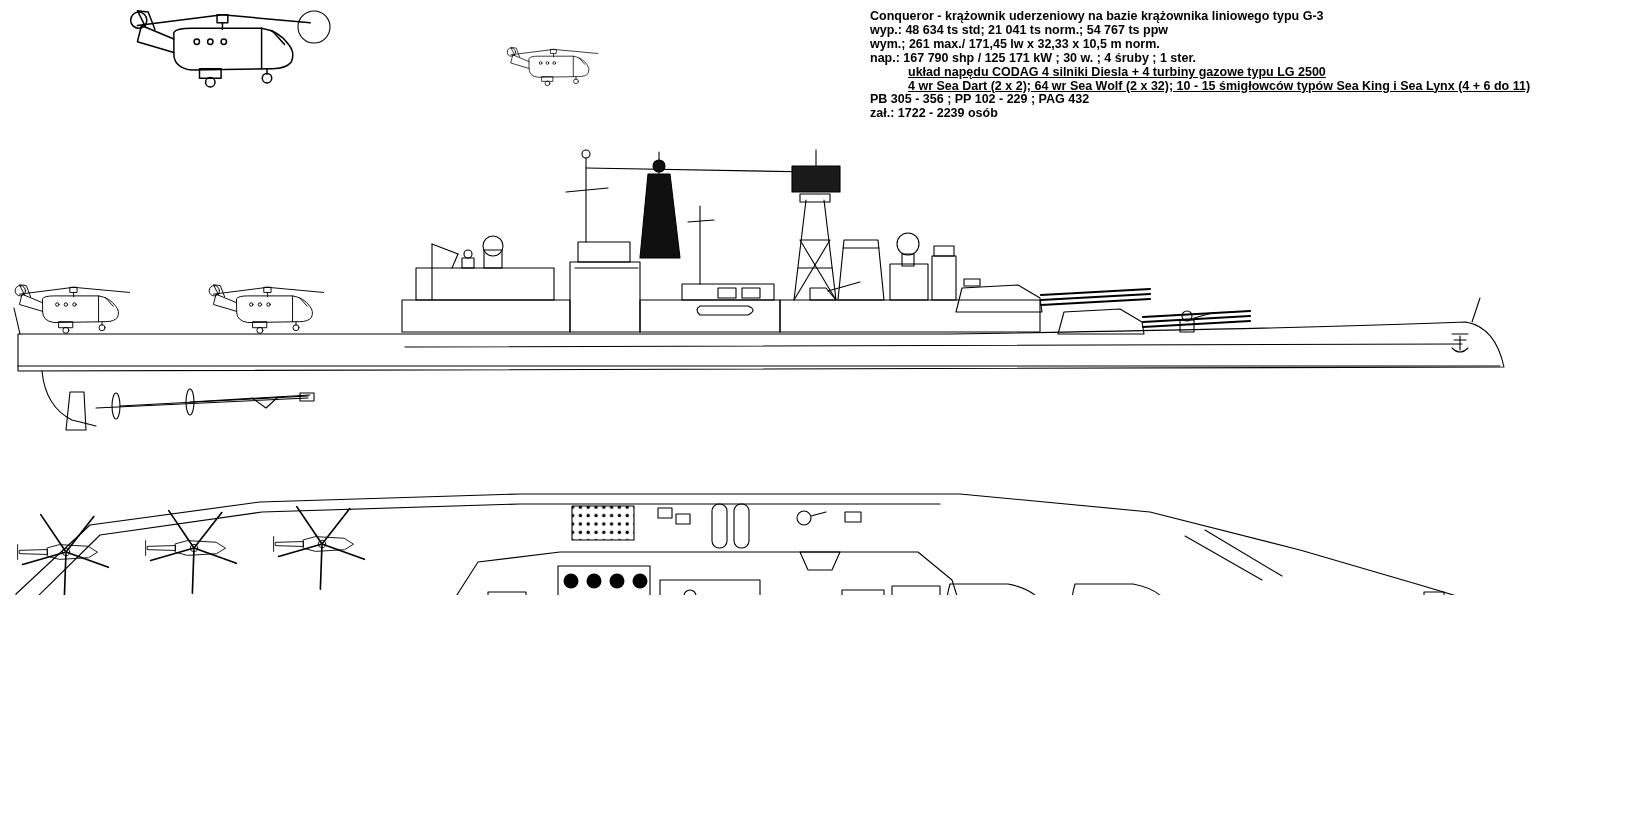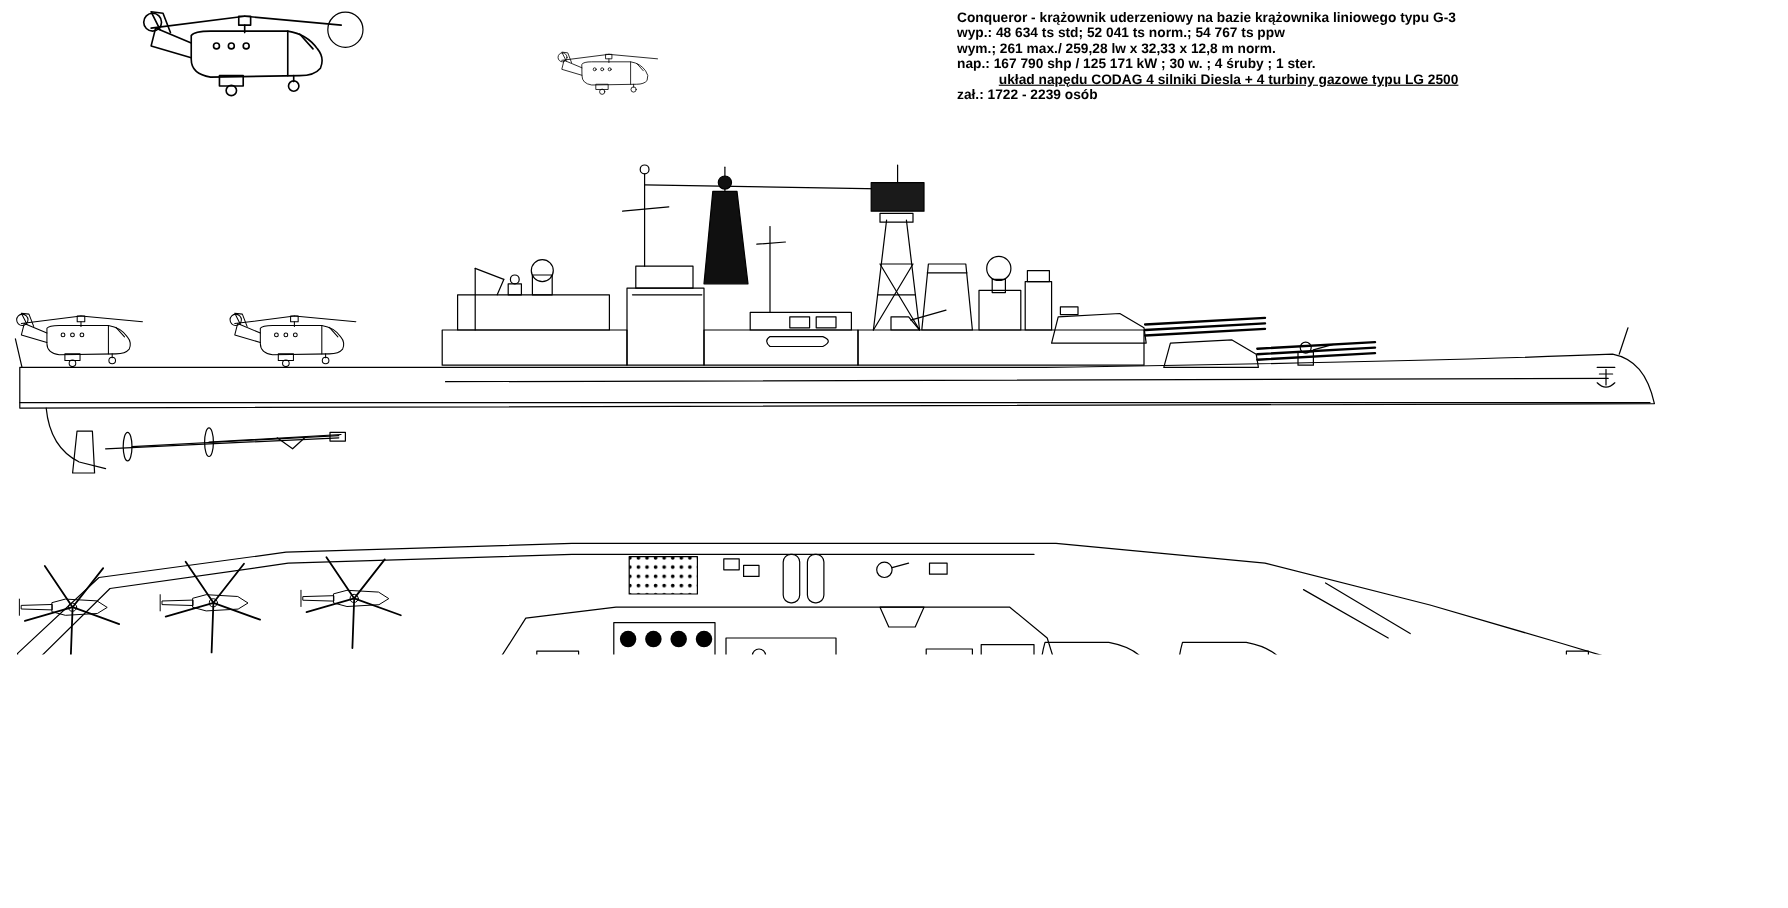--- a/index.html
+++ b/index.html
@@ -12,24 +12,26 @@
   svg.blueprint { position:absolute; left:0; top:0; }
   #bp * { stroke:#000; fill:none; stroke-width:1.1; stroke-linejoin:round; stroke-linecap:round; }
 </style>
 </head>
 <body>
 
 <div class="canvas">
 
   <div class="spec-block">
     <div class="spec-line">Conqueror - krążownik uderzeniowy na bazie krążownika liniowego typu G-3</div>
-    <div class="spec-line">wyp.: 48 634 ts std; 52 041 ts norm.; 54 767 ts ppw</div>
-    <div class="spec-line">wym.; 261 max./ 259,28 lw x 32,33 x 12,8 m norm.</div>
+    <div class="spec-line">wyp.: 48 634 ts std; 21 041 ts norm.; 54 767 ts ppw</div>
+    <div class="spec-line">wym.; 261 max./ 171,45 lw x 32,33 x 10,5 m norm.</div>
     <div class="spec-line">nap.: 167 790 shp / 125 171 kW ; 30 w. ; 4 śruby ; 1 ster.</div>
     <div class="spec-line indent">układ napędu CODAG 4 silniki Diesla + 4 turbiny gazowe typu LG 2500</div>
+    <div class="spec-line indent">4 wr Sea Dart (2 x 2); 64 wr Sea Wolf (2 x 32); 10 - 15 śmigłowców typów Sea King i Sea Lynx (4 + 6 do 11)</div>
+    <div class="spec-line">PB 305 - 356 ; PP 102 - 229 ; PAG 432</div>
     <div class="spec-line">zał.: 1722 - 2239 osób</div>
   </div>
 
   <svg id="bp" class="blueprint" width="1625" height="825" viewBox="0 0 1625 825">
     <defs>
       <pattern id="dotgrid" width="7.8" height="8.4" patternUnits="userSpaceOnUse">
         <circle cx="3.2" cy="3.2" r="1.7" style="fill:#000;stroke:none"></circle>
       </pattern>
 
       <g id="helo-side">

